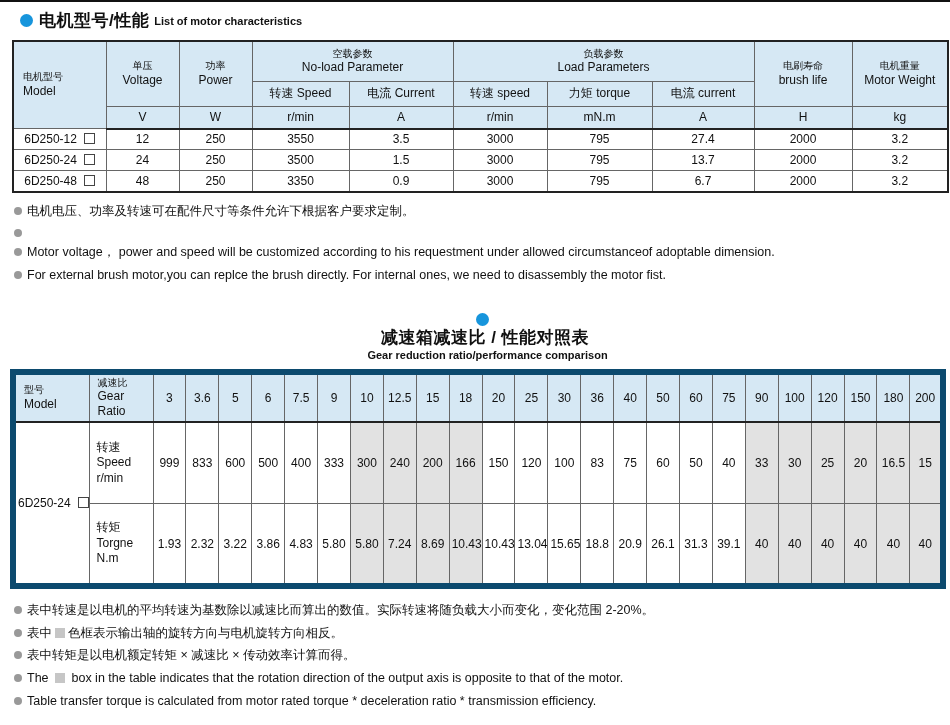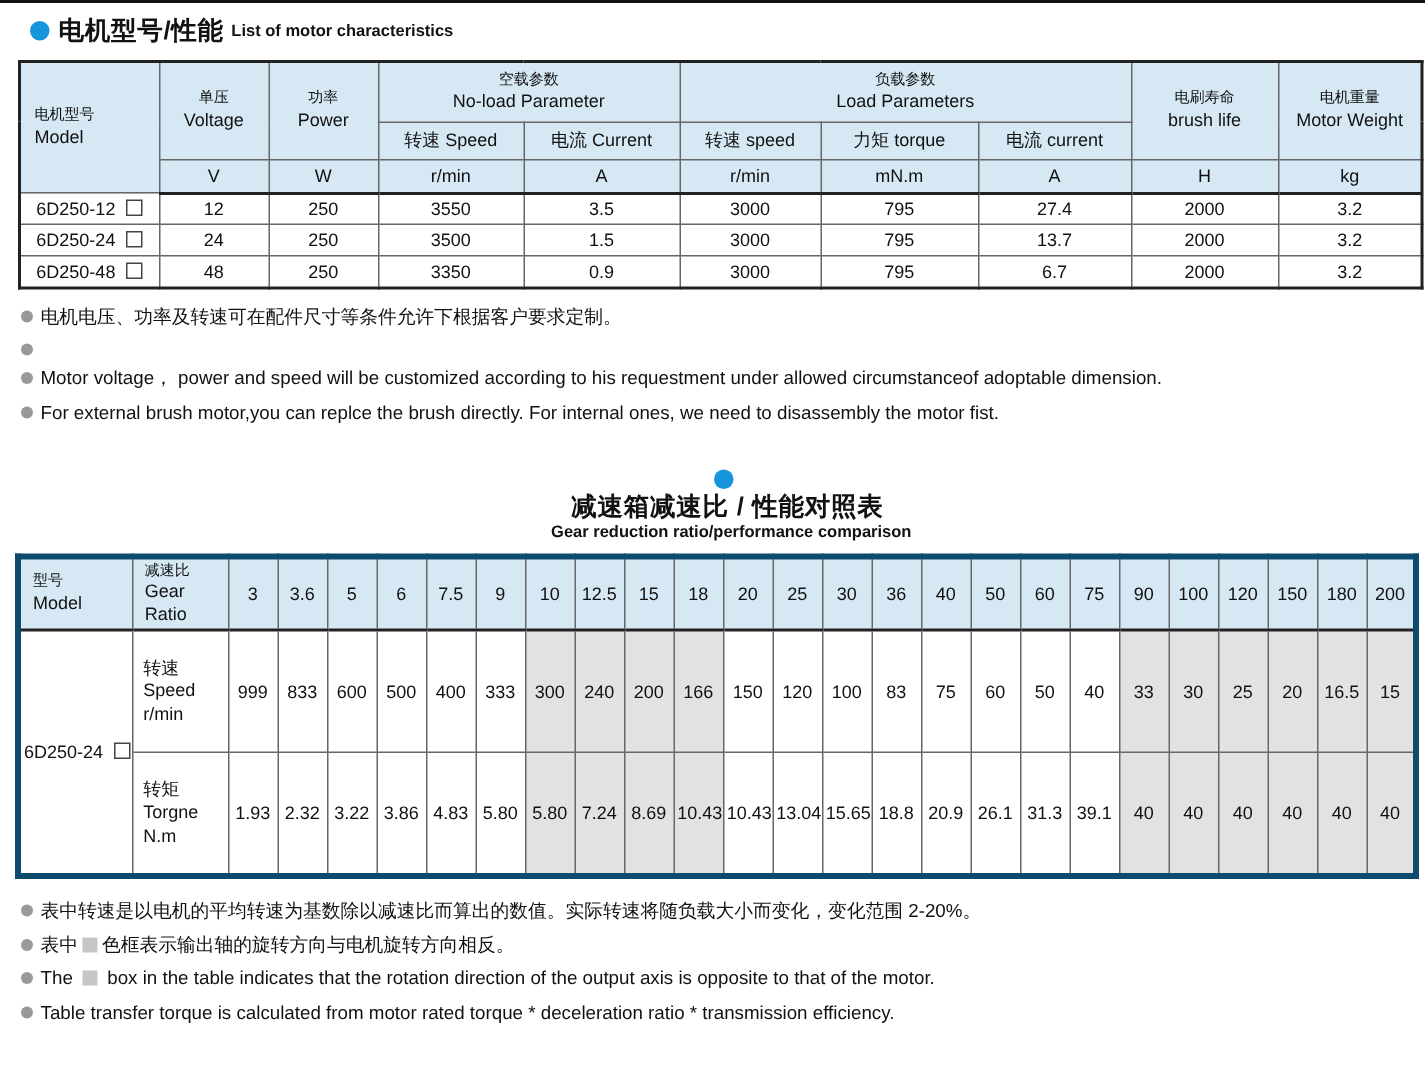--- a/index.html
+++ b/index.html
@@ -21,21 +21,21 @@
   .t1 thead th{background:var(--headbg,#d6e8f4);}
   .t1 .gr1{height:40px;}
   .t1 .gr2 th{height:22px;}
   .t1 .units th{height:19px;border-bottom:2px solid #222;}
   .t1 tbody tr{height:21px;}
   .t1 .model-h{text-align:left;padding-left:9px;}
   .hz,.he{display:block;line-height:1.25;}
   .hz{font-size:10px;}
   .he{font-size:12px;}
   
-  .t2{margin:8px 0 0 10px;width:936px;border:4px solid #0c4a6e;}
+  .t2{margin:8px 0 0 10px;width:936px;border:6px solid #0c4a6e;}
   .t2 th,.t2 td{border:1px solid #666;font-size:12px;text-align:center;vertical-align:middle;padding:1px 2px;font-weight:normal;}
   .t2 thead th{background:var(--headbg,#d6e8f4);height:44px;border-bottom:2px solid #222;}
   .t2 .mh,.t2 .rh{text-align:left;padding-left:8px;}
   .t2 tbody tr{height:82px;}
   .t2 td.lbl{text-align:left;padding-left:7px;}
   .t2 td.lbl div{line-height:1.3;}
   .t2 td.model{background:#fff;white-space:nowrap;}
   .t2 td.gc{background:var(--graycell,#e2e2e2);}
   
   .notes{margin:12px 0 0 14px;}
@@ -319,19 +319,23 @@
     <div class="note">
       <span class="nb"></span>
       <span class="nt">表中转速是以电机的平均转速为基数除以减速比而算出的数值。实际转速将随负载大小而变化，变化范围 2-20%。</span>
     </div>
     <div class="note">
       <span class="nb"></span>
       <span class="nt">表中<span class="gbox"></span>色框表示输出轴的旋转方向与电机旋转方向相反。</span>
     </div>
     <div class="note">
       <span class="nb"></span>
+      <span class="nt">表中转矩是以电机额定转矩 × 减速比 × 传动效率计算而得。</span>
+    </div>
+    <div class="note">
+      <span class="nb"></span>
       <span class="nt">The <span class="gbox"></span> box in the table indicates that the rotation direction of the output axis is opposite to that of the motor.</span>
     </div>
     <div class="note">
       <span class="nb"></span>
       <span class="nt">Table transfer torque is calculated from motor rated torque * deceleration ratio * transmission efficiency.</span>
     </div>
   </div>
 
 </body></html>

